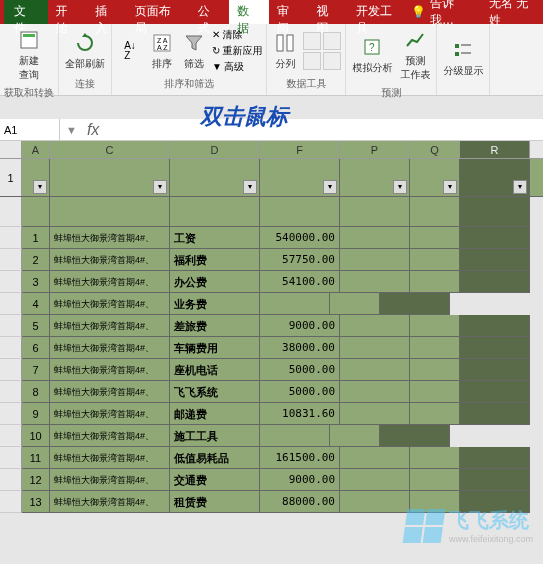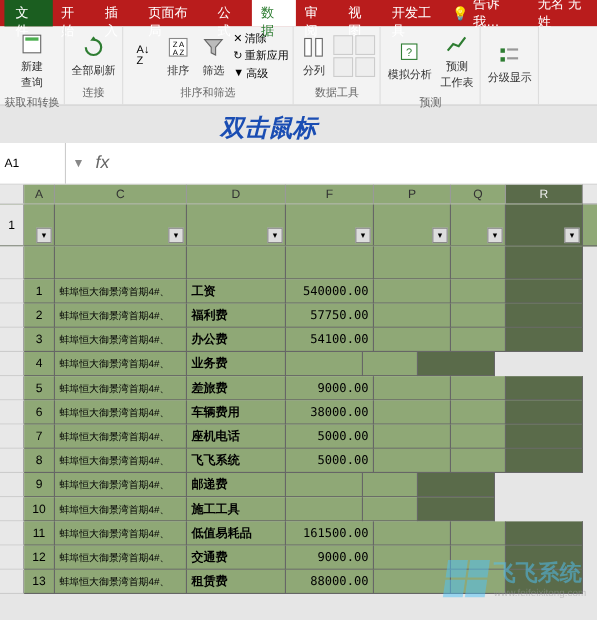--- a/index.html
+++ b/index.html
@@ -17,21 +17,21 @@
 .ribbon-group .icons { display: flex; gap: 4px; flex: 1; align-items: center; }
 .ribbon-group .label { font-size: 10px; color: #666; padding: 2px 0; }
 .ribbon-btn { display: flex; flex-direction: column; align-items: center; gap: 2px; cursor: pointer; padding: 2px; }
 .ribbon-btn .icon-box { width: 24px; height: 24px; display: flex; align-items: center; justify-content: center; }
 .ribbon-btn .btn-label { font-size: 10px; color: #333; white-space: nowrap; }
 .ribbon-small { display: flex; flex-direction: column; gap: 2px; font-size: 10px; }
 .ribbon-small-item { display: flex; align-items: center; gap: 2px; cursor: pointer; }
 
 .annotation { position: absolute; top: 102px; left: 200px; font-size: 22px; font-style: italic; font-weight: bold; color: #1a4db3; font-family: Liberation Sans, sans-serif; }
 
-.namebox-row { background: #fff; height: 38px; display: flex; align-items: center; border-bottom: 1px solid #ccc; margin-top: 34px; }
+.namebox-row { background: #fff; height: 22px; display: flex; align-items: center; border-bottom: 1px solid #ccc; margin-top: 23px; }
 .namebox { width: 60px; border-right: 1px solid #ccc; padding: 0 4px; font-size: 11px; height: 100%; display: flex; align-items: center; }
 .namebox-btns { display: flex; gap: 6px; padding: 0 6px; color: #888; font-size: 11px; }
 .fx { font-style: italic; color: #666; margin-left: 4px; }
 
 .sheet { position: relative; }
 .col-headers { display: flex; background: #e8e8e8; height: 18px; border-bottom: 1px solid #999; }
 .corner { width: 22px; border-right: 1px solid #999; background: #e8e8e8; }
 .col-h { border-right: 1px solid #999; text-align: center; font-size: 11px; color: #333; line-height: 18px; background: #8fa876; }
 .col-A { width: 28px; }
 .col-C { width: 120px; }
@@ -359,20 +359,21 @@
         <div class="cell col-F amt">5000.00</div>
         <div class="cell col-P"></div>
         <div class="cell col-Q"></div>
         <div class="cell col-R" style="background:#5a6b4a;"></div>
       </div>
       <div class="data-row">
         <div class="rh"></div>
         <div class="cell col-A num">9</div>
         <div class="cell col-C desc">蚌埠恒大御景湾首期4#、<br>7#、8#楼室内精装修工</div>
         <div class="cell col-D txt">邮递费</div>
+        <div class="cell col-F amt">10831.60</div>
         <div class="cell col-P"></div>
         <div class="cell col-Q"></div>
         <div class="cell col-R" style="background:#5a6b4a;"></div>
       </div>
       <div class="data-row">
         <div class="rh"></div>
         <div class="cell col-A num">10</div>
         <div class="cell col-C desc">蚌埠恒大御景湾首期4#、<br>7#、8#楼室内精装修工</div>
         <div class="cell col-D txt">施工工具</div>
         <div class="cell col-P"></div>

